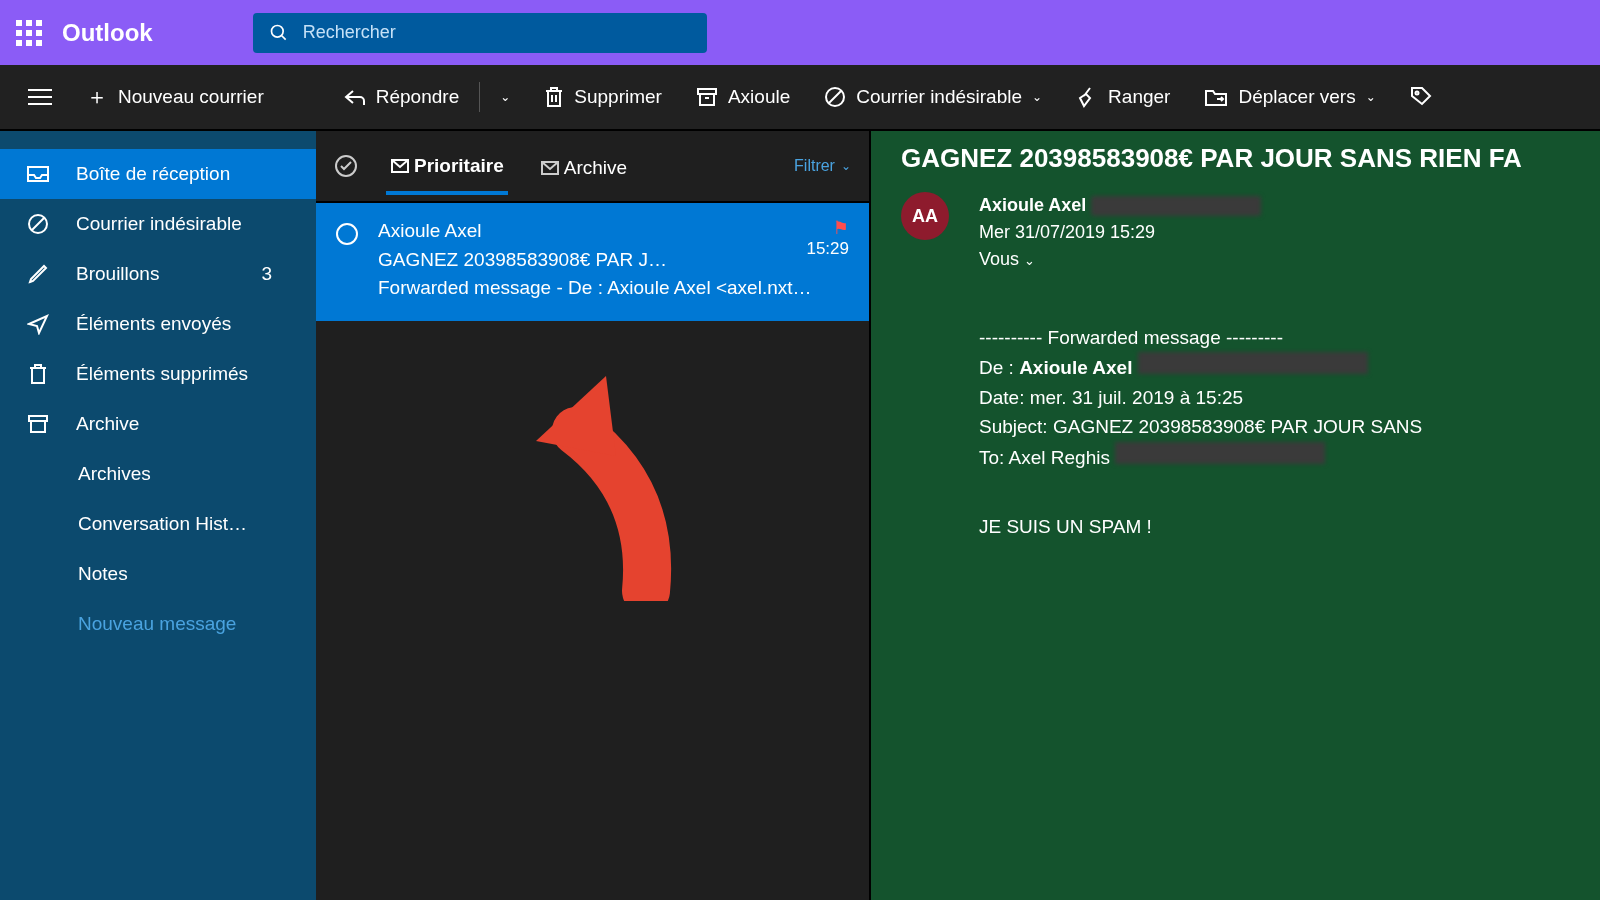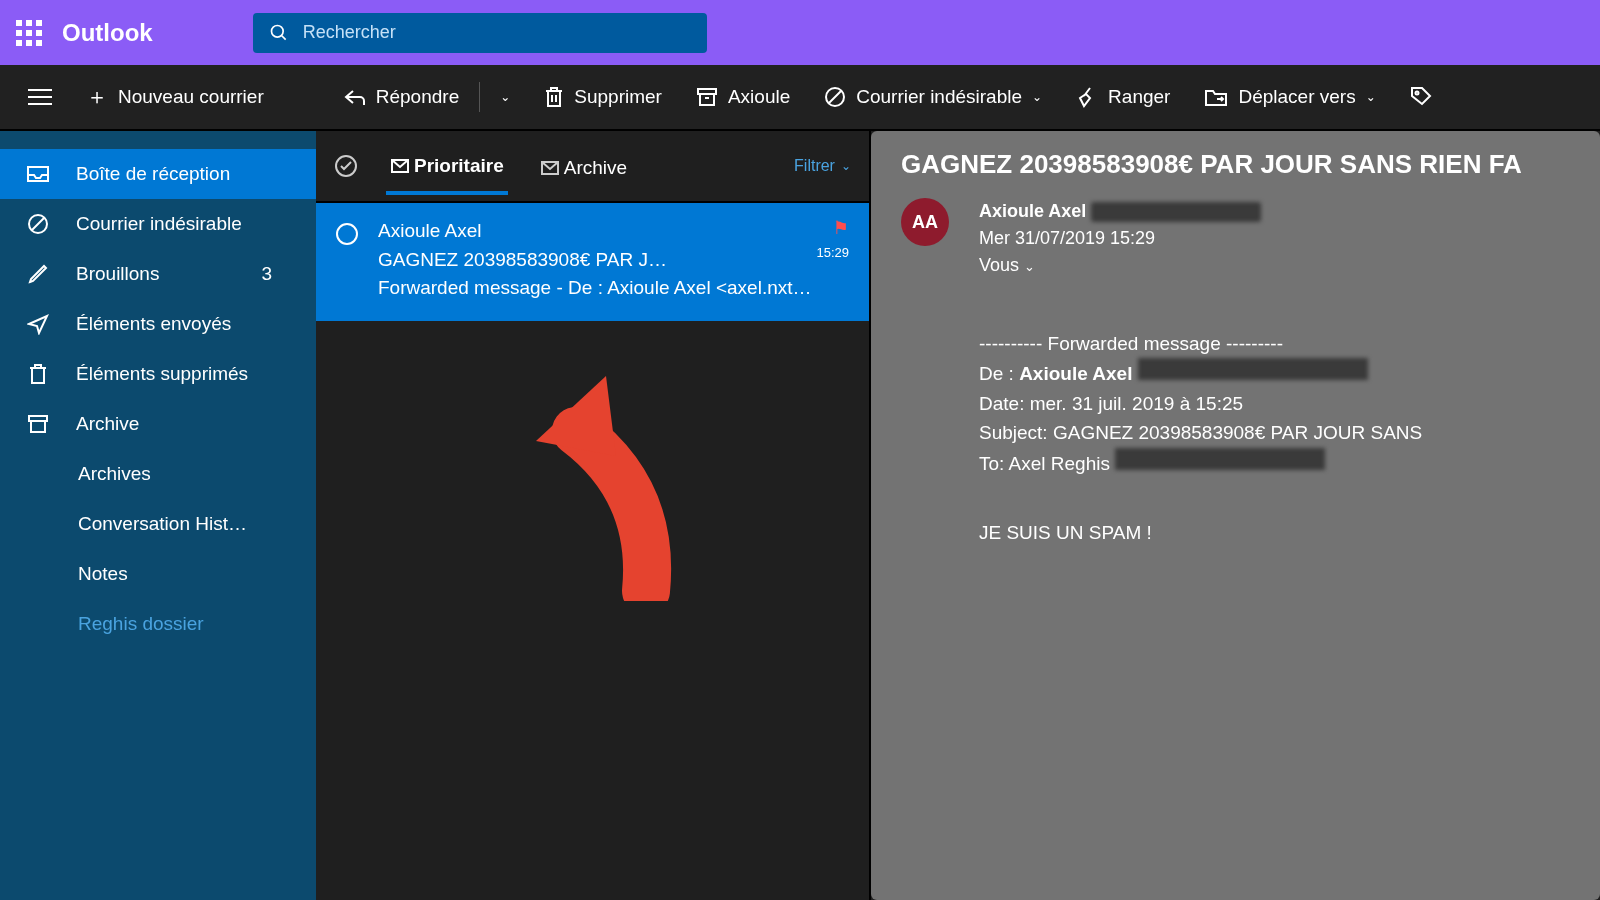--- a/index.html
+++ b/index.html
@@ -35,25 +35,25 @@
   .list-col { width:555px; background:#1f1f1f; border-right:2px solid #000; position:relative; }
   .list-head { height:72px; display:flex; align-items:center; padding:0 18px; gap:28px; border-bottom:2px solid #000;}
   .tab { display:flex; align-items:center; gap:4px; font-size:19px; padding:18px 4px 14px; cursor:pointer; }
   .tab.active { font-weight:600; border-bottom:4px solid #0078d4; }
   .filter { margin-left:auto; color:#4aa3e0; display:flex; align-items:center; gap:6px; cursor:pointer;}
   .msg { background:#0078d4; padding:14px 20px 18px 20px; display:flex; gap:20px; cursor:pointer; position:relative;}
   .msg .circle { width:22px; height:22px; border:2px solid #fff; border-radius:50%; margin-top:6px;}
   .msg-content { flex:1; line-height:1.5; font-size:19px; overflow:hidden;}
   .msg-right { position:absolute; right:20px; top:14px; text-align:right; }
   .flag { color:#ff4d4d; font-size:18px; }
-  .time { font-size:13px; margin-top:6px; }
+  .time { font-size:17px; }
   .arrow-annot { position:absolute; top:240px; left:190px; pointer-events:none; }
   
   
-  .reading { flex:1; background:#737373; padding:18px 0 0 30px; overflow:hidden;border-radius:6px;}
+  .reading { flex:1; background:#14532d; padding:12px 0 0 30px; overflow:hidden;}
   .subject { font-size:26px; font-weight:600; white-space:nowrap; }
   .follow-box { margin-top:20px; border:1px solid #555; padding:12px 18px; display:flex; align-items:center; gap:22px; font-size:18px;}
   .sender-block { display:flex; gap:30px; margin-top:18px; font-size:18px; line-height:1.5;}
   .avatar { width:48px; height:48px; border-radius:50%; background:#8e1b2d; display:flex; align-items:center; justify-content:center; font-weight:600; font-size:18px;}
   .redact { display:inline-block; height:20px; background:#3a3a3a; border-radius:3px; vertical-align:middle; filter:blur(2px);}
   .body { margin-top:50px; margin-left:78px; font-size:19px; line-height:1.55;}
   .body .hl { background:#3a3a3a; padding:0 4px; filter:blur(2px);}
   
   svg { display:block; }
 </style>
@@ -204,21 +204,21 @@
     <div class="folder no-icon">
       <span>Archives</span>
     </div>
     <div class="folder no-icon">
       <span>Conversation Hist…</span>
     </div>
     <div class="folder no-icon">
       <span>Notes</span>
     </div>
     <div class="folder no-icon new-folder">
-      <span>Reghis dossier</span>
+      <span>Nouveau message</span>
     </div>
   </div>
 
   <div class="list-col">
     <div class="list-head">
       <svg width="24" height="24" fill="none" stroke="#ccc" stroke-width="2">
           <circle cx="12" cy="12" r="10"></circle>
           <path d="M7 12 L10 15 L17 8"></path>
         </svg>
       <div class="tab active">

